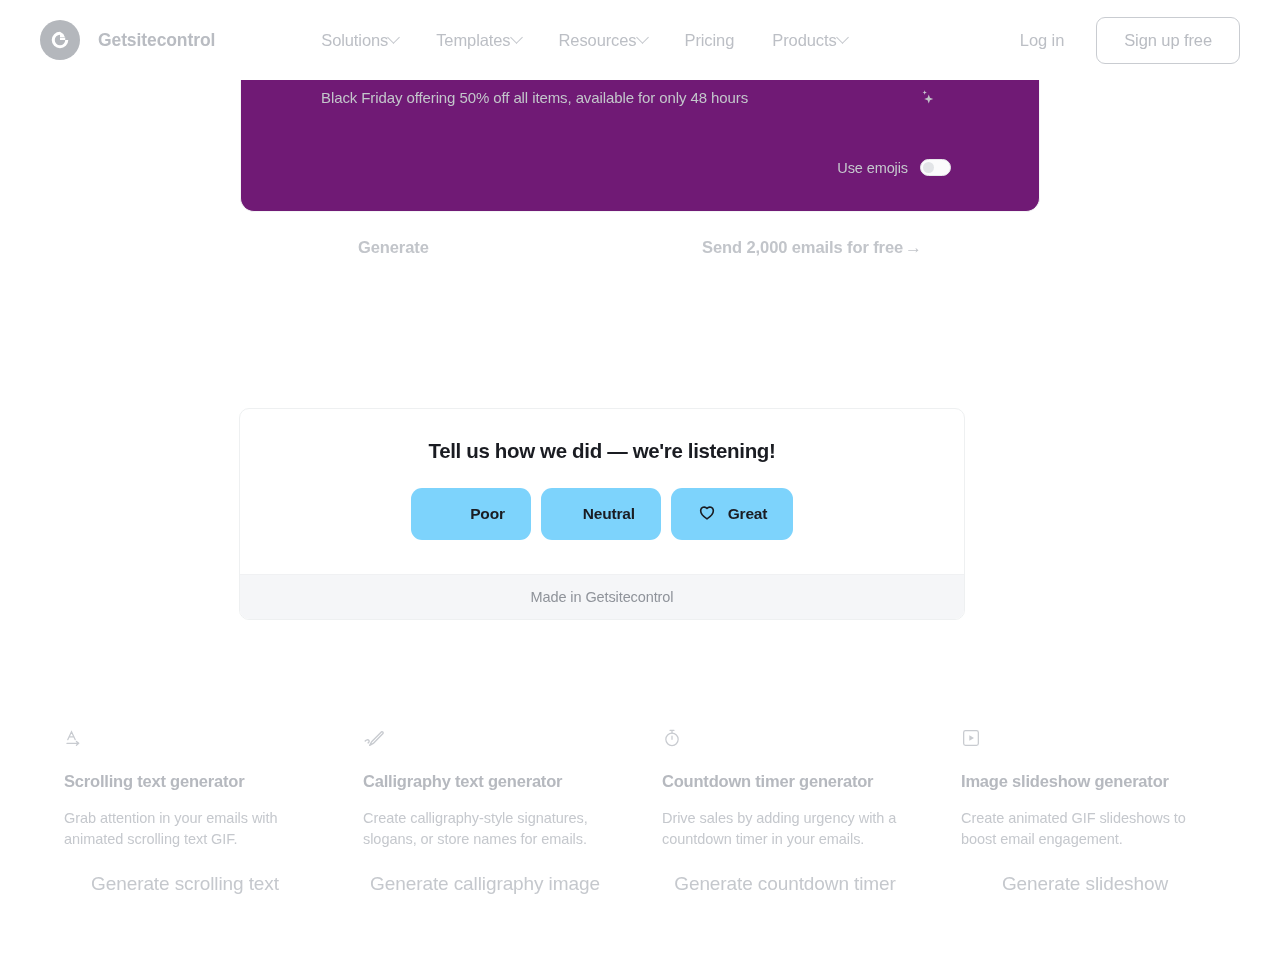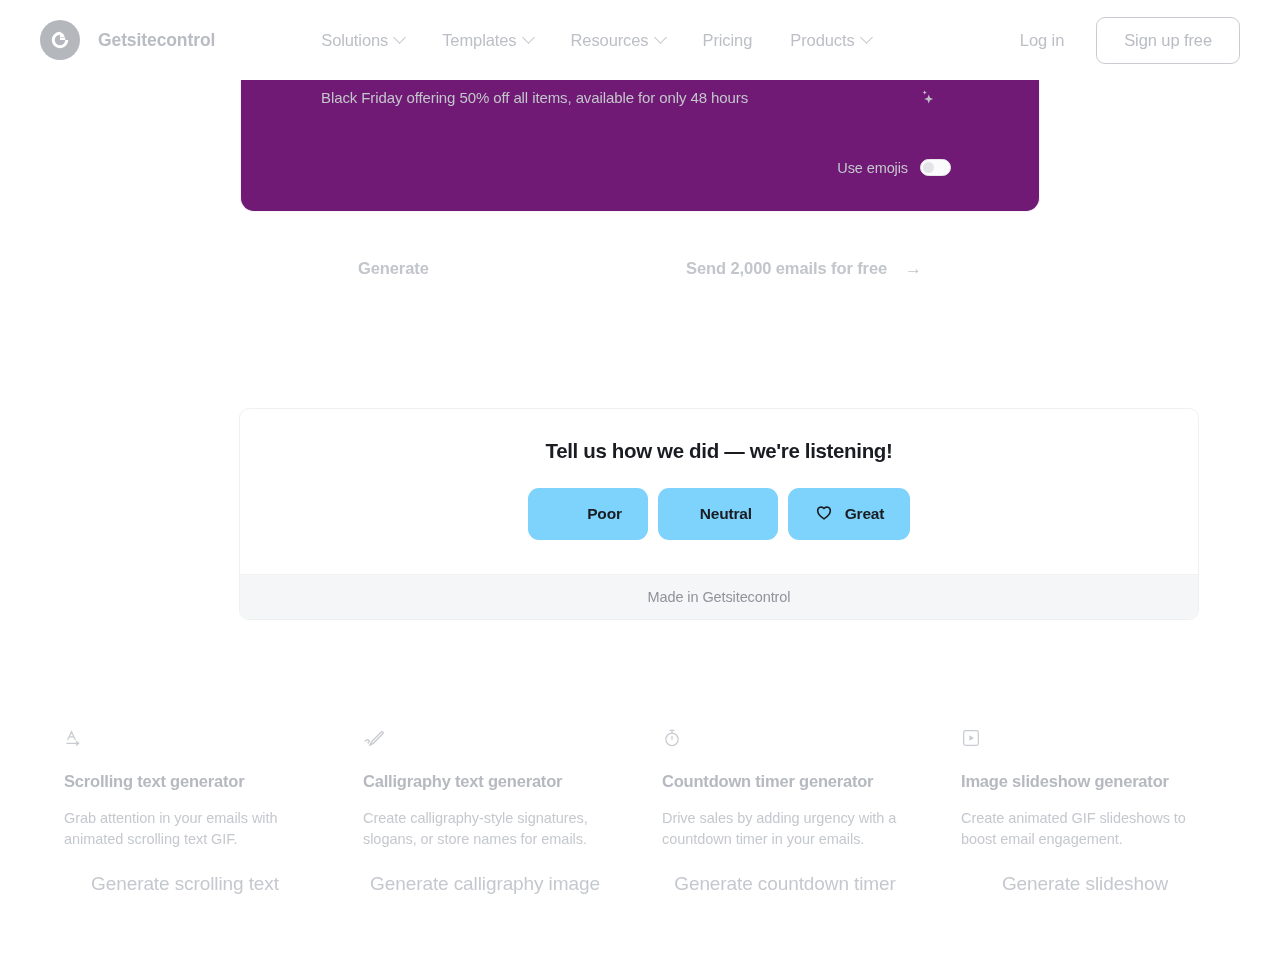--- a/index.html
+++ b/index.html
@@ -54,21 +54,21 @@
   .main-nav {
     display: flex;
     align-items: center;
     gap: 38px;
     margin-left: 106px;
   }
 
   .nav-item {
     display: flex;
     align-items: center;
-    gap: 7px;
+    gap: 1px;
     font-size: 16.5px;
     color: #bcbfc5;
     white-space: nowrap;
     cursor: pointer;
     letter-spacing: -0.1px;
   }
 
   .chevron {
     display: inline-block;
     width: 9px;
@@ -172,21 +172,21 @@
     top: 2px;
     width: 11px;
     height: 11px;
     border-radius: 50%;
     background: #e2e4e7;
   }
 
   
   .action-row {
     position: absolute;
-    top: 259px;
+    top: 238px;
     left: 240px;
     width: 800px;
     display: flex;
     align-items: center;
     justify-content: space-between;
     padding: 0 118px 0 118px;
   }
 
   .generate-btn {
     font-size: 16.5px;
@@ -196,40 +196,40 @@
     border: none;
     cursor: pointer;
     font-family: inherit;
     letter-spacing: -0.1px;
     padding: 0;
   }
 
   .promo-link {
     display: flex;
     align-items: center;
-    gap: 18px;
+    gap: 2px;
     font-size: 16.5px;
     font-weight: 600;
     color: #c2c5ca;
     cursor: pointer;
     letter-spacing: -0.1px;
     white-space: nowrap;
   }
 
   .arrow-right {
     font-size: 17px;
     line-height: 1;
   }
 
   
   .feedback-card {
     position: absolute;
     top: 408px;
     left: 239px;
-    width: 960px;
+    width: 726px;
     border: 1px solid #eef0f1;
     border-radius: 10px;
     background: #ffffff;
     overflow: hidden;
   }
 
   .feedback-body {
     padding: 30px 0 34px;
     text-align: center;
   }

